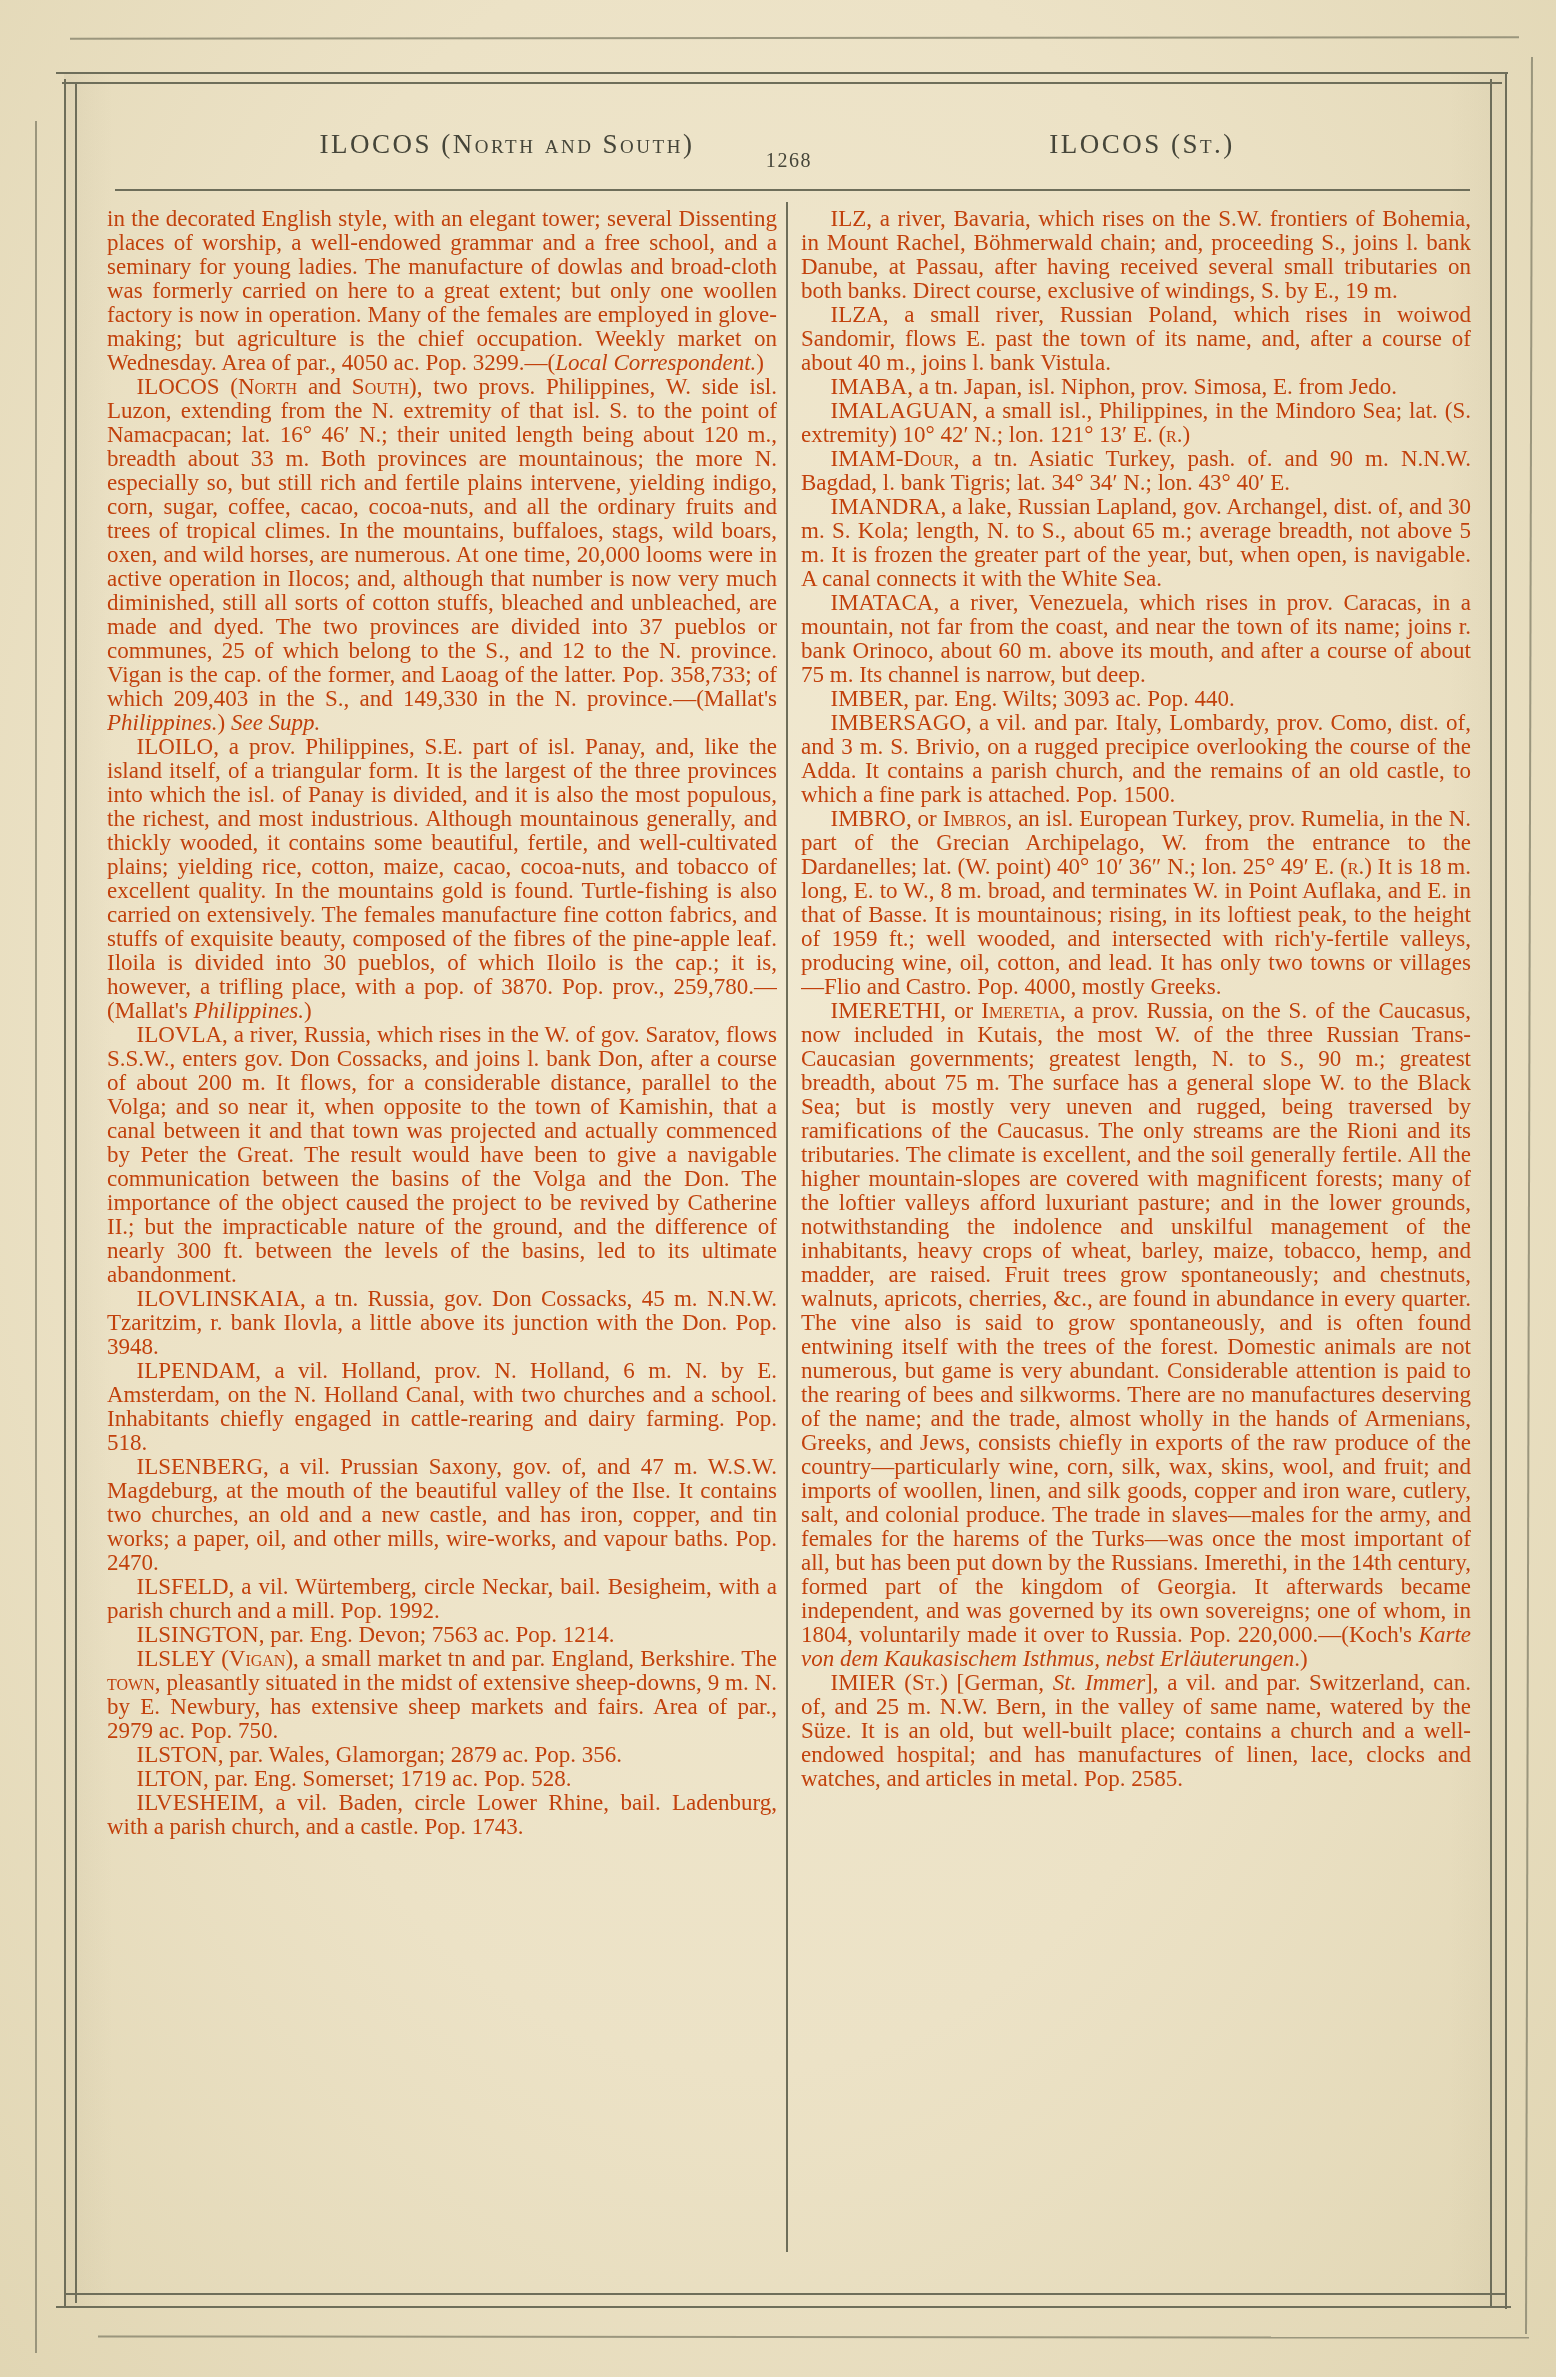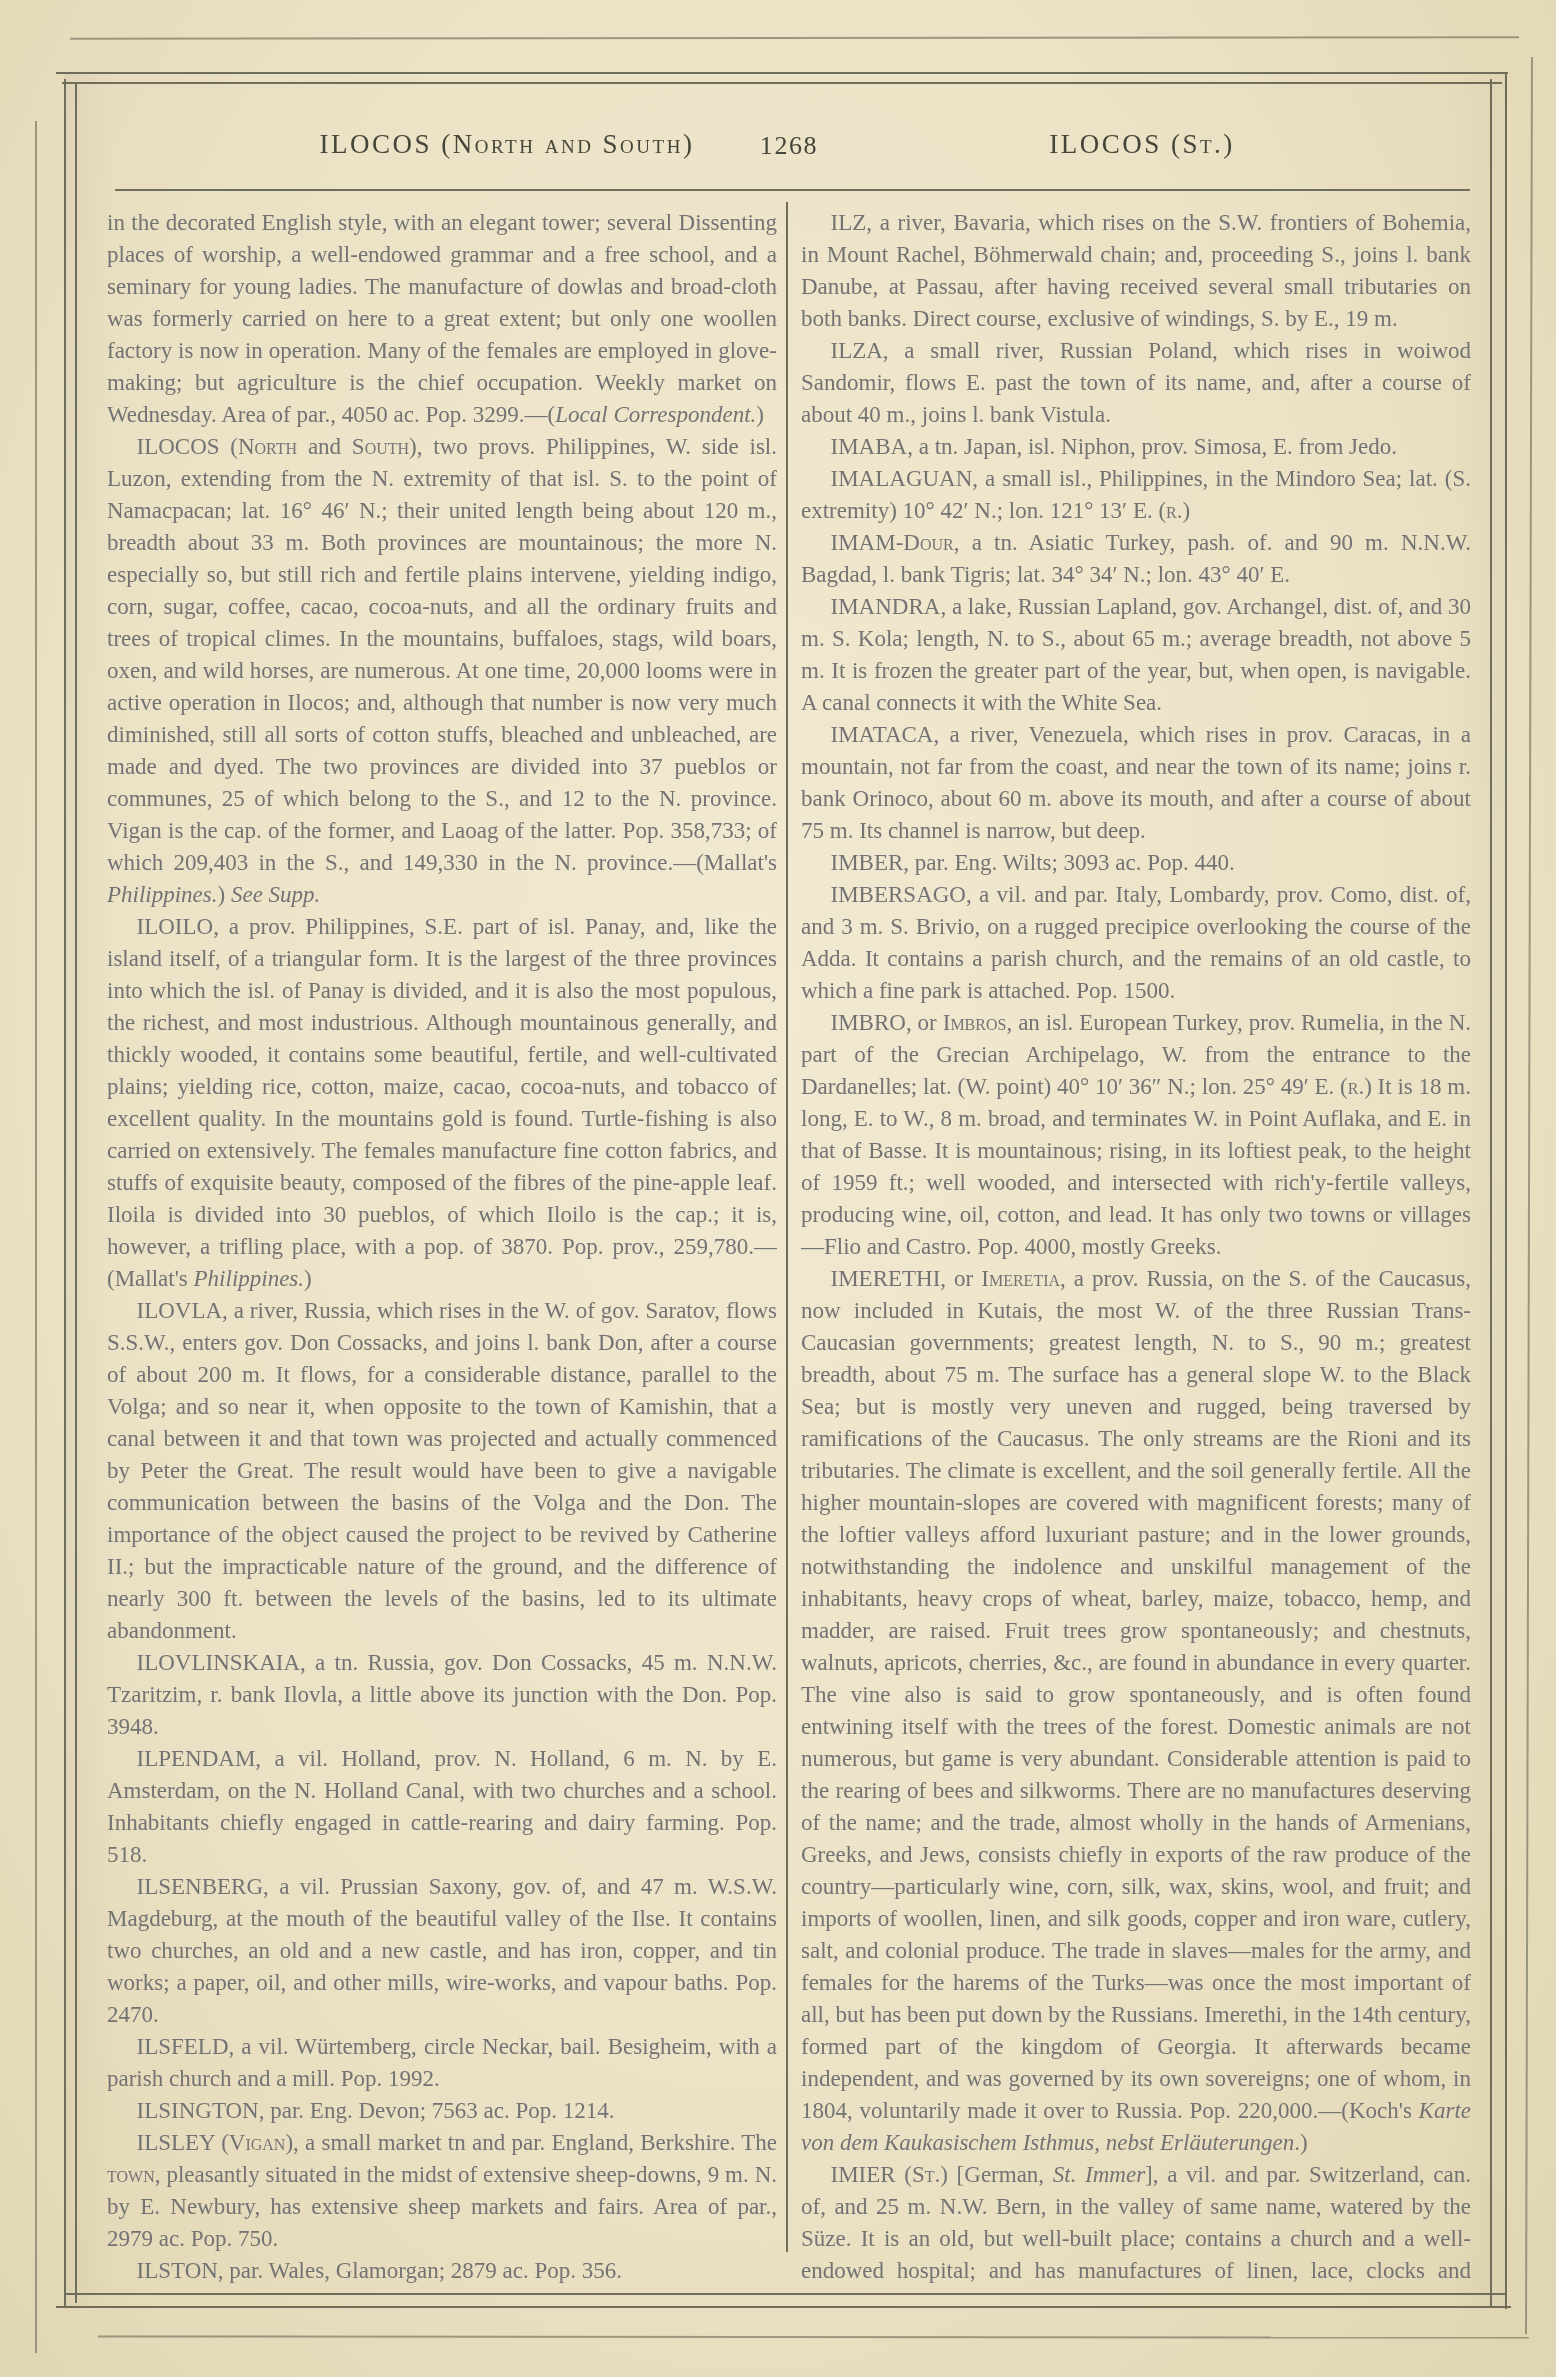--- a/index.html
+++ b/index.html
@@ -14,26 +14,26 @@
   .page-inner{
     position:absolute;left:64px;top:72px;right:50px;bottom:71px;
     background:linear-gradient(90deg, rgba(120,110,80,.07) 0, rgba(0,0,0,0) 49px, rgba(0,0,0,0) calc(100% - 57px), rgba(120,110,80,.06) 100%);
   }
   .header-text{
     position:absolute;top:129px;transform:translateX(-50%);
     font-size:27px;letter-spacing:2.5px;color:#454539;
     font-variant:small-caps;white-space:nowrap;
   }
   .page-number{
-    position:absolute;top:131px;transform:translateX(-50%);
-    font-size:26px;letter-spacing:1.6px;color:#454539;white-space:nowrap;
+    position:absolute;top:149px;transform:translateX(-50%);
+    font-size:20px;letter-spacing:1.6px;color:#454539;white-space:nowrap;
   }
   .col{
     position:absolute;top:207px;height:2085px;overflow:hidden;
-    text-align:justify;font-size:23px;line-height:32px;color:#737373;
+    text-align:justify;font-size:23px;line-height:24px;color:#c2410c;
     text-rendering:optimizeLegibility;
   }
   #left-col{left:107px;width:670px;}
   #right-col{left:801px;width:670px;}
   .entry{margin:0;text-indent:29.5px;}
   .entry.noindent{text-indent:0;}
   .sc{font-variant:small-caps;}
   .i{font-style:italic;}
 </style>
 </head>

